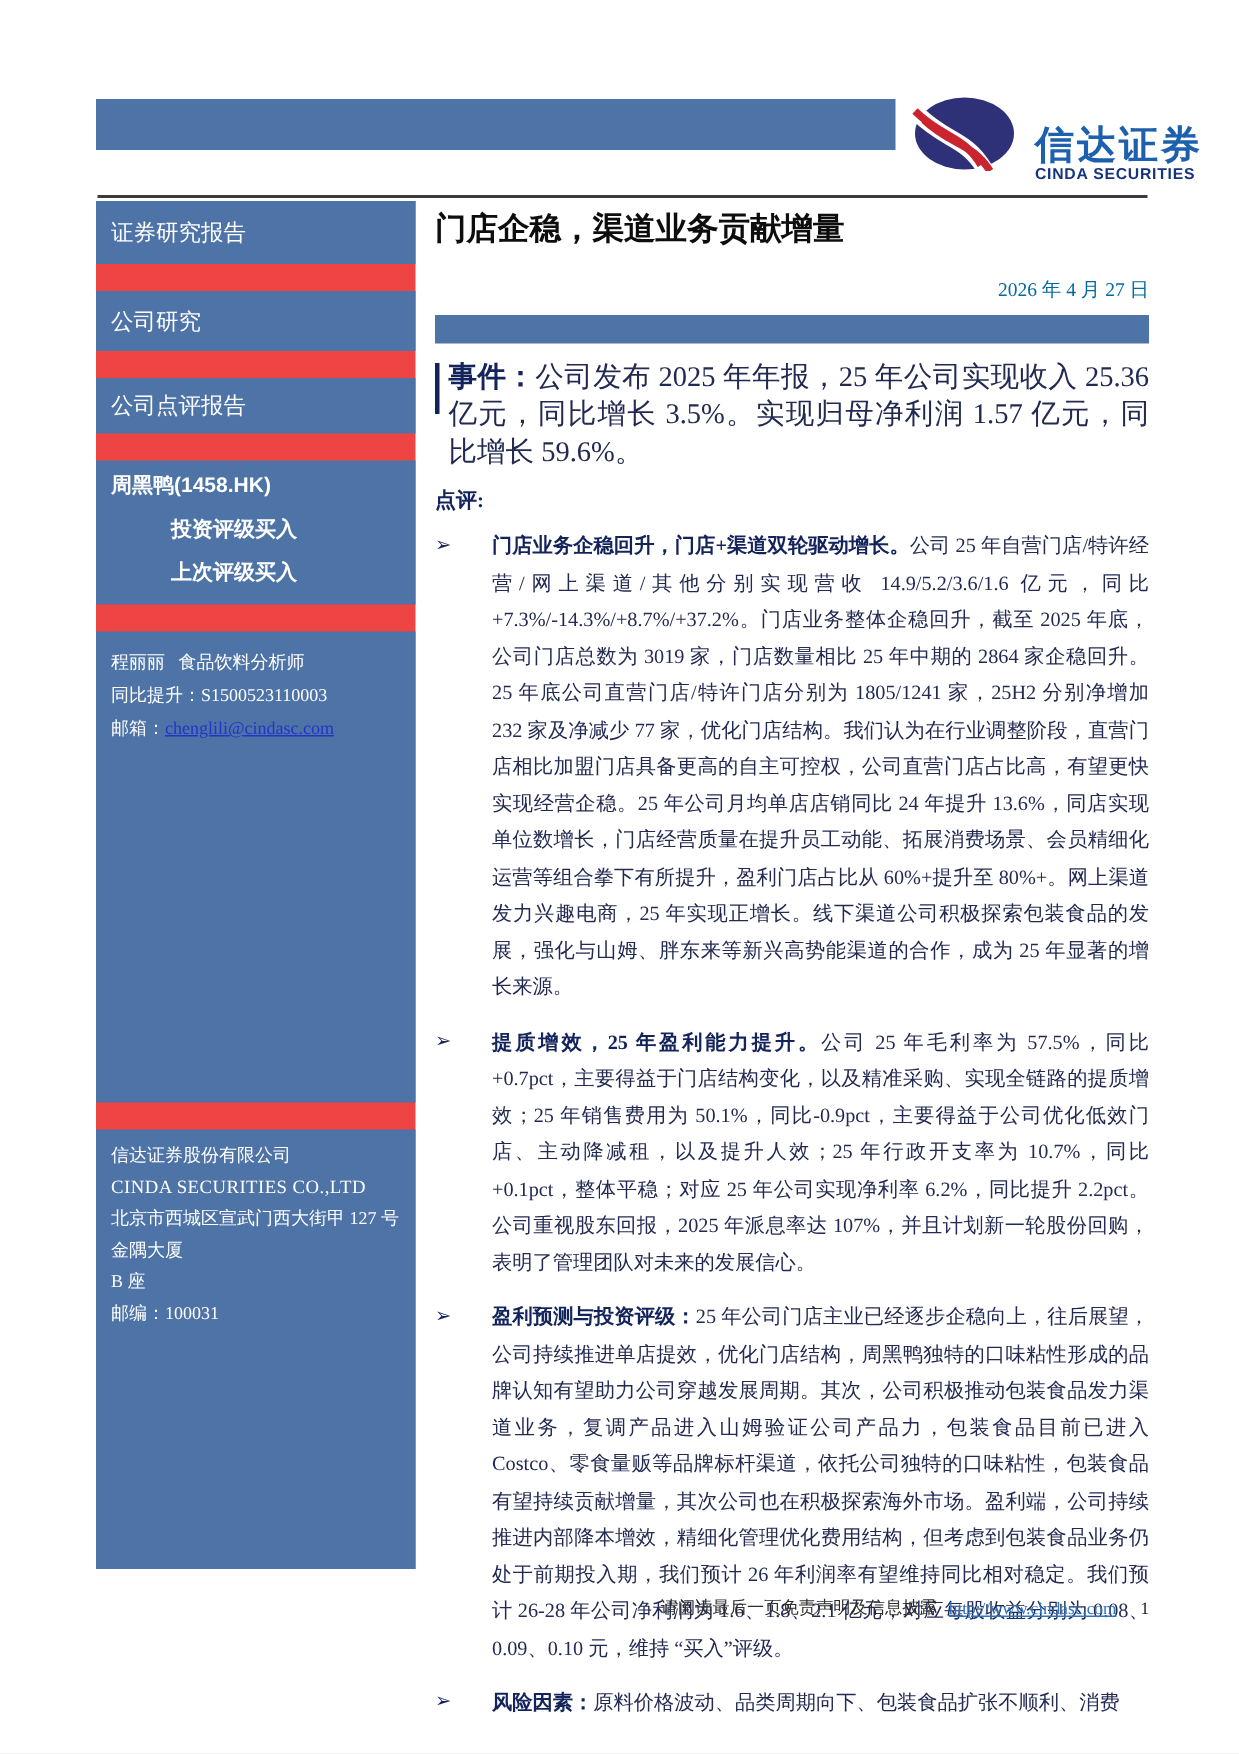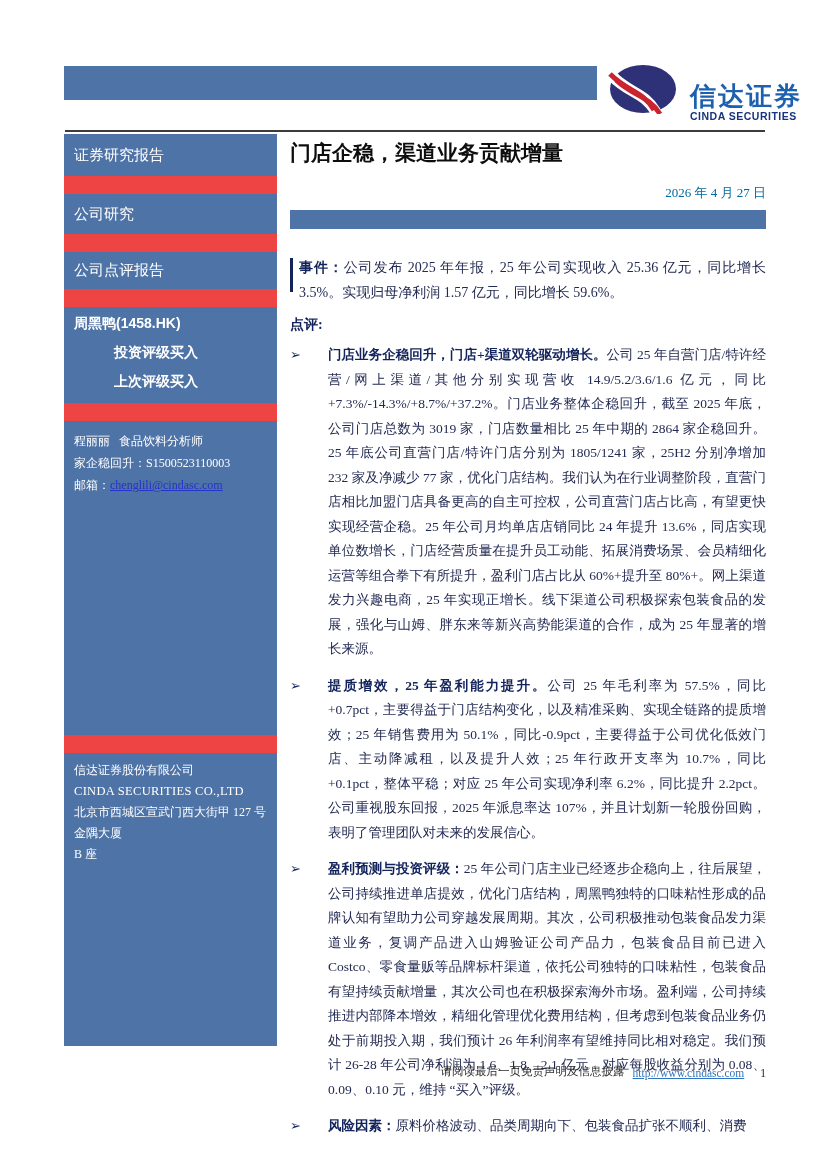--- a/index.html
+++ b/index.html
@@ -36,21 +36,21 @@
   .sbox.analyst .email a{color:#2433c8;text-decoration:underline;}
   .sbox.addr{flex:1;padding:7px 10px;box-sizing:border-box;font-size:12px;line-height:21px;}
   .addr-en{font-size:12.5px;letter-spacing:0.3px;}
 
   
   .content{position:absolute;left:290px;top:138px;width:476px;color:#232a52;}
   .doc-title{font-family:"Liberation Sans","DejaVu Sans",sans-serif;font-weight:bold;
              font-size:21px;color:#0d0d0d;margin:0;line-height:30px;}
   .date-row{text-align:right;font-size:13px;color:#0369a1;margin-top:16px;}
   .content-bar{height:19px;background:#4e73a6;margin-top:8px;}
-  .event{margin-top:26px;font-size:14px;line-height:25px;text-align:justify;position:relative;padding-left:9px;}
+  .event{margin-top:10px;font-size:19px;line-height:25px;text-align:justify;position:relative;padding-left:9px;}
   .event::before{content:"";position:absolute;left:0;top:3px;width:3px;height:34px;background:#13235b;}
   .event b{color:#13235b;}
   .comment-label{margin-top:11px;font-weight:bold;color:#13235b;font-size:14px;}
   .bullets{margin-top:9px;}
   .bullet{display:flex;margin-bottom:12px;}
   .bullet .marker{width:38px;flex:0 0 auto;color:#13235b;font-size:13px;
                   font-family:"DejaVu Sans",sans-serif;line-height:24.5px;}
   .bullet .btext{flex:1;font-size:13.5px;line-height:24.5px;text-align:justify;}
   .bullet .btext b{color:#13235b;}
 
@@ -98,32 +98,33 @@
         <span class="val">买入</span>
       </div>
     </div>
 
     <div class="sbox analyst">
       <div>
         <span>程丽丽</span>&nbsp;&nbsp;
         <span>食品饮料分析师</span>
       </div>
       <div>
-        <span>家企稳回升：</span><span>S1500523110003</span>
+        <span>同比提升：</span><span>S1500523110003</span>
       </div>
       <div class="email">
         <span>邮箱：</span><a href="#">chenglili@cindasc.com</a>
       </div>
     </div>
 
     <div class="sbox addr">
       <div>信达证券股份有限公司</div>
       <div class="addr-en">CINDA SECURITIES CO.,LTD</div>
       <div>北京市西城区宣武门西大街甲 127 号金隅大厦</div>
       <div>B 座</div>
+      <div>邮编：100031</div>
     </div>
   </div>
 
   <div class="content">
     <h1 class="doc-title">门店企稳，渠道业务贡献增量</h1>
     <div class="date-row">2026 年 4 月 27 日</div>
     <div class="content-bar"></div>
 
     <div class="event">
       <b>事件：</b><span>公司发布 2025 年年报，25 年公司实现收入 25.36 亿元，同比增长 3.5%。实现归母净利润 1.57 亿元，同比增长 59.6%。</span>

